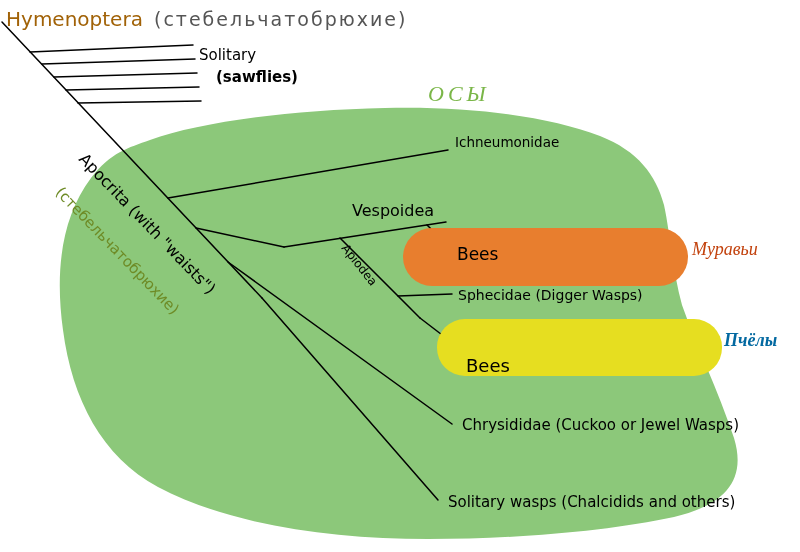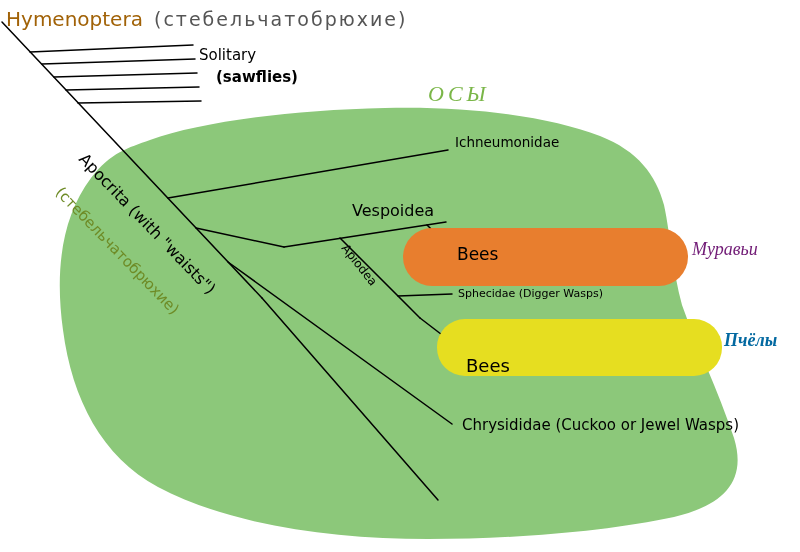--- a/index.html
+++ b/index.html
@@ -17,23 +17,23 @@
   .lbl-sawflies { left:216px; top:69px; font-size:15px; font-weight:bold; }
   .lbl-osy { left:428px; top:82px; font-size:22px; font-style:italic; letter-spacing:4px;
              color:#7ab648; font-family:"Liberation Serif", serif; }
   .lbl-apocrita { left:88px; top:150px; font-size:16px; transform:rotate(46deg); }
   .lbl-stebel { left:64px; top:184px; font-size:15px; transform:rotate(46deg); color:#6e8b26; }
   .lbl-ichneumonidae { left:455px; top:135px; font-size:13.5px; }
   .lbl-vespoidea { left:352px; top:202px; font-size:16px; }
   .lbl-vespidae { left:458px; top:204px; font-size:13px; }
   .lbl-ants { left:457px; top:245px; font-size:17px; }
   .lbl-muravyi { left:692px; top:240px; font-size:18px; font-style:italic;
-                 color:#701a75; font-family:"Liberation Serif", serif; }
+                 color:#c2410c; font-family:"Liberation Serif", serif; }
   .lbl-apiodea { left:349px; top:242px; font-size:12px; transform:rotate(52deg); }
-  .lbl-sphecidae { left:458px; top:288px; font-size:11px; }
+  .lbl-sphecidae { left:458px; top:288px; font-size:14px; }
   .lbl-bees { left:466px; top:336px; font-size:18px;margin-top:20px; }
   .lbl-pchely { left:724px; top:331px; font-size:18px; font-style:italic;
                 color:#0369a1; font-family:"Liberation Serif", serif;font-weight:bold; }
   .lbl-chrysididae { left:462px; top:417px; font-size:15px; }
   .lbl-solitary { left:448px; top:494px; font-size:15px; }
   .title-wrap { left:6px; top:8px; }
 </style>
 </head>
 <body>
 
@@ -91,14 +91,15 @@
 
   <div class="label lbl-ichneumonidae">Ichneumonidae</div>
   <div class="label lbl-vespoidea">Vespoidea</div>
   <div class="label lbl-ants">Bees</div>
   <div class="label lbl-muravyi">Муравьи</div>
   <div class="label lbl-apiodea rot">Apiodea</div>
   <div class="label lbl-sphecidae">Sphecidae (Digger Wasps)</div>
   <div class="label lbl-bees">Bees</div>
   <div class="label lbl-pchely">Пчёлы</div>
   <div class="label lbl-chrysididae">Chrysididae (Cuckoo or Jewel Wasps)</div>
+  <div class="label lbl-solitary">Solitary wasps (Chalcidids and others)</div>
 
 </div>
 
 </body></html>

